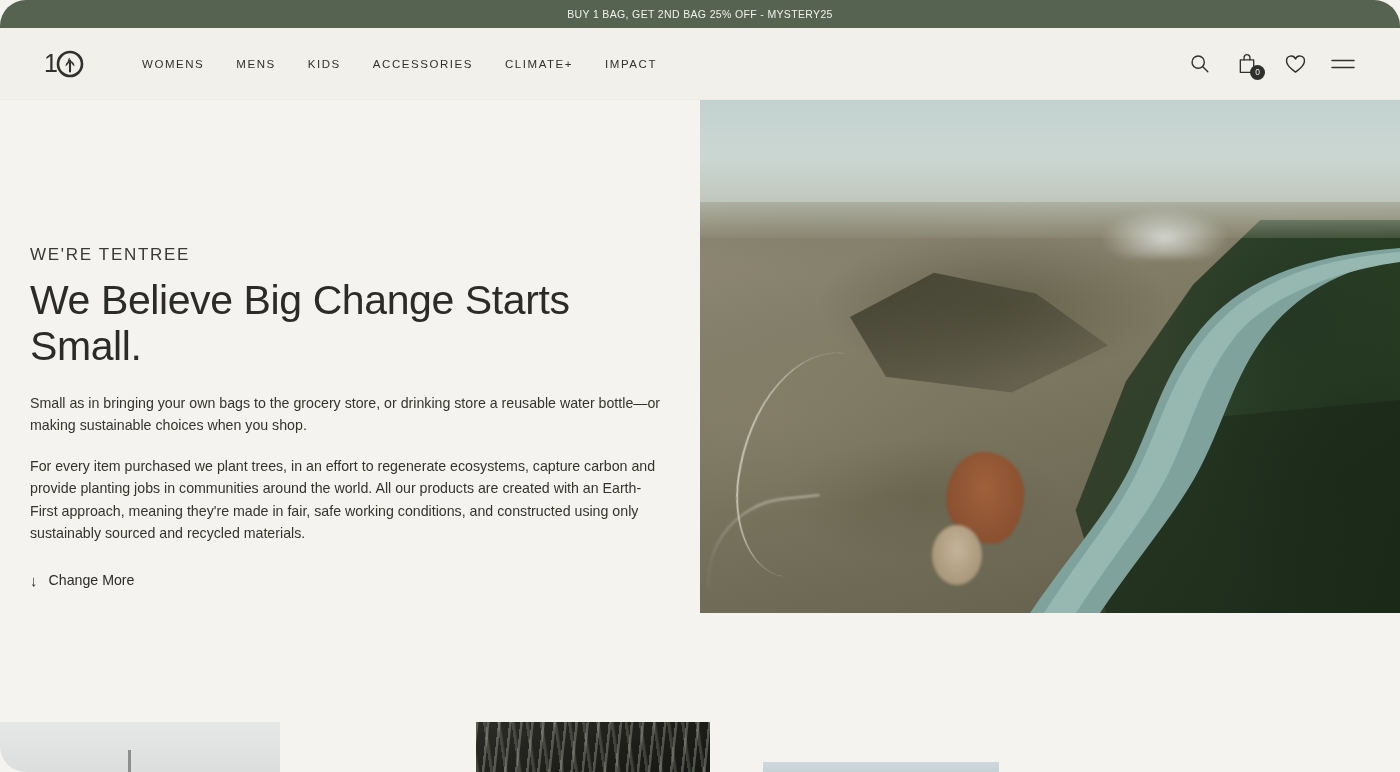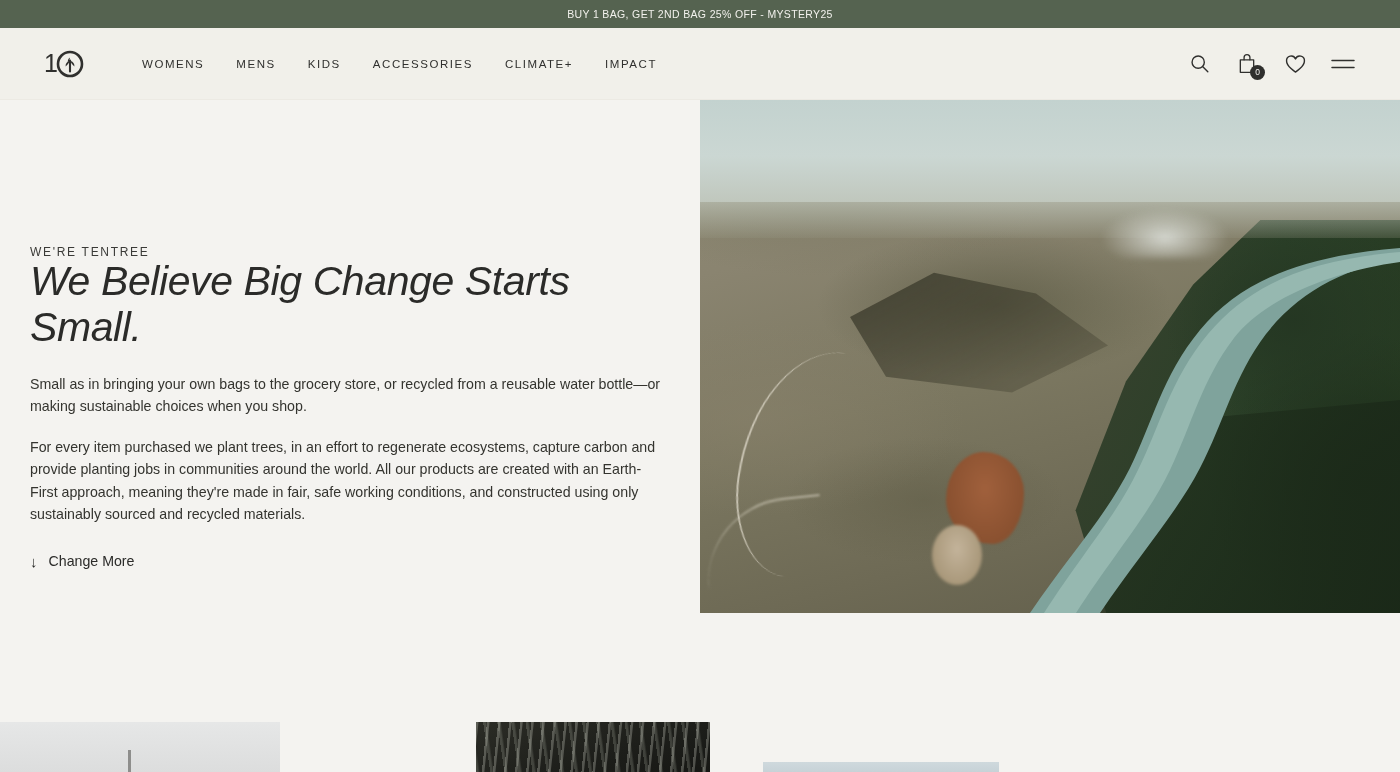--- a/index.html
+++ b/index.html
@@ -17,20 +17,21 @@
     color: #2e2e2c;
     -webkit-font-smoothing: antialiased;
   }
 
   .page {
     position: relative;
     width: 1400px;
     height: 772px;
     overflow: hidden;
     background: #f4f3f0;
+    border-radius: 26px;
   }
 
   
   .announcement-bar {
     height: 28px;
     background: #556350;
     display: flex;
     align-items: center;
     justify-content: center;
   }
@@ -120,33 +121,33 @@
     height: 600px;
   }
 
   .hero-copy {
     position: absolute;
     left: 30px;
     top: 145px;
     width: 645px;
   }
   .hero-eyebrow {
-    font-size: 12px;
+    font-size: 17px;
     letter-spacing: 1.7px;
     text-transform: uppercase;
     color: #3a3a37;
+    margin-bottom: 13px;
   }
   .hero-title {
     font-size: 41px;
     line-height: 1.12;
     font-weight: 400;
     letter-spacing: -0.4px;
     color: #2b2b29;
     margin-bottom: 22px;
-    font-style: italic;
   }
   .hero-paragraph {
     font-size: 14.2px;
     line-height: 1.58;
     color: #34342f;
     margin-bottom: 18px;
     max-width: 632px;
   }
   .hero-cta {
     display: inline-flex;
@@ -372,21 +373,21 @@
       </button>
 
     </div>
   </header>
 
   <section class="hero">
 
     <div class="hero-copy">
       <div class="hero-eyebrow">WE'RE TENTREE</div>
       <h1 class="hero-title">We Believe Big Change Starts Small.</h1>
-      <p class="hero-paragraph">Small as in bringing your own bags to the grocery store, or recycled from a reusable water bottle—or making sustainable choices when you shop.</p>
+      <p class="hero-paragraph">Small as in bringing your own bags to the grocery store, or drinking store a reusable water bottle—or making sustainable choices when you shop.</p>
       <p class="hero-paragraph">For every item purchased we plant trees, in an effort to regenerate ecosystems, capture carbon and provide planting jobs in communities around the world. All our products are created with an Earth-First approach, meaning they're made in fair, safe working conditions, and constructed using only sustainably sourced and recycled materials.</p>
       <a class="hero-cta">
         <span class="arrow-down">↓</span>
         <span class="cta-label">Change More</span>
       </a>
     </div>
 
     <figure class="hero-figure">
       <div class="layer terrain"></div>
       <div class="layer">

